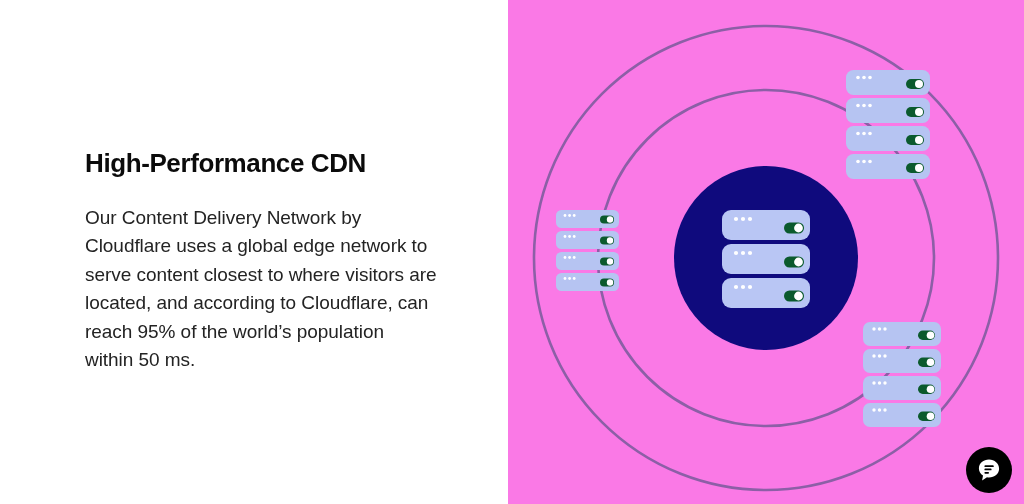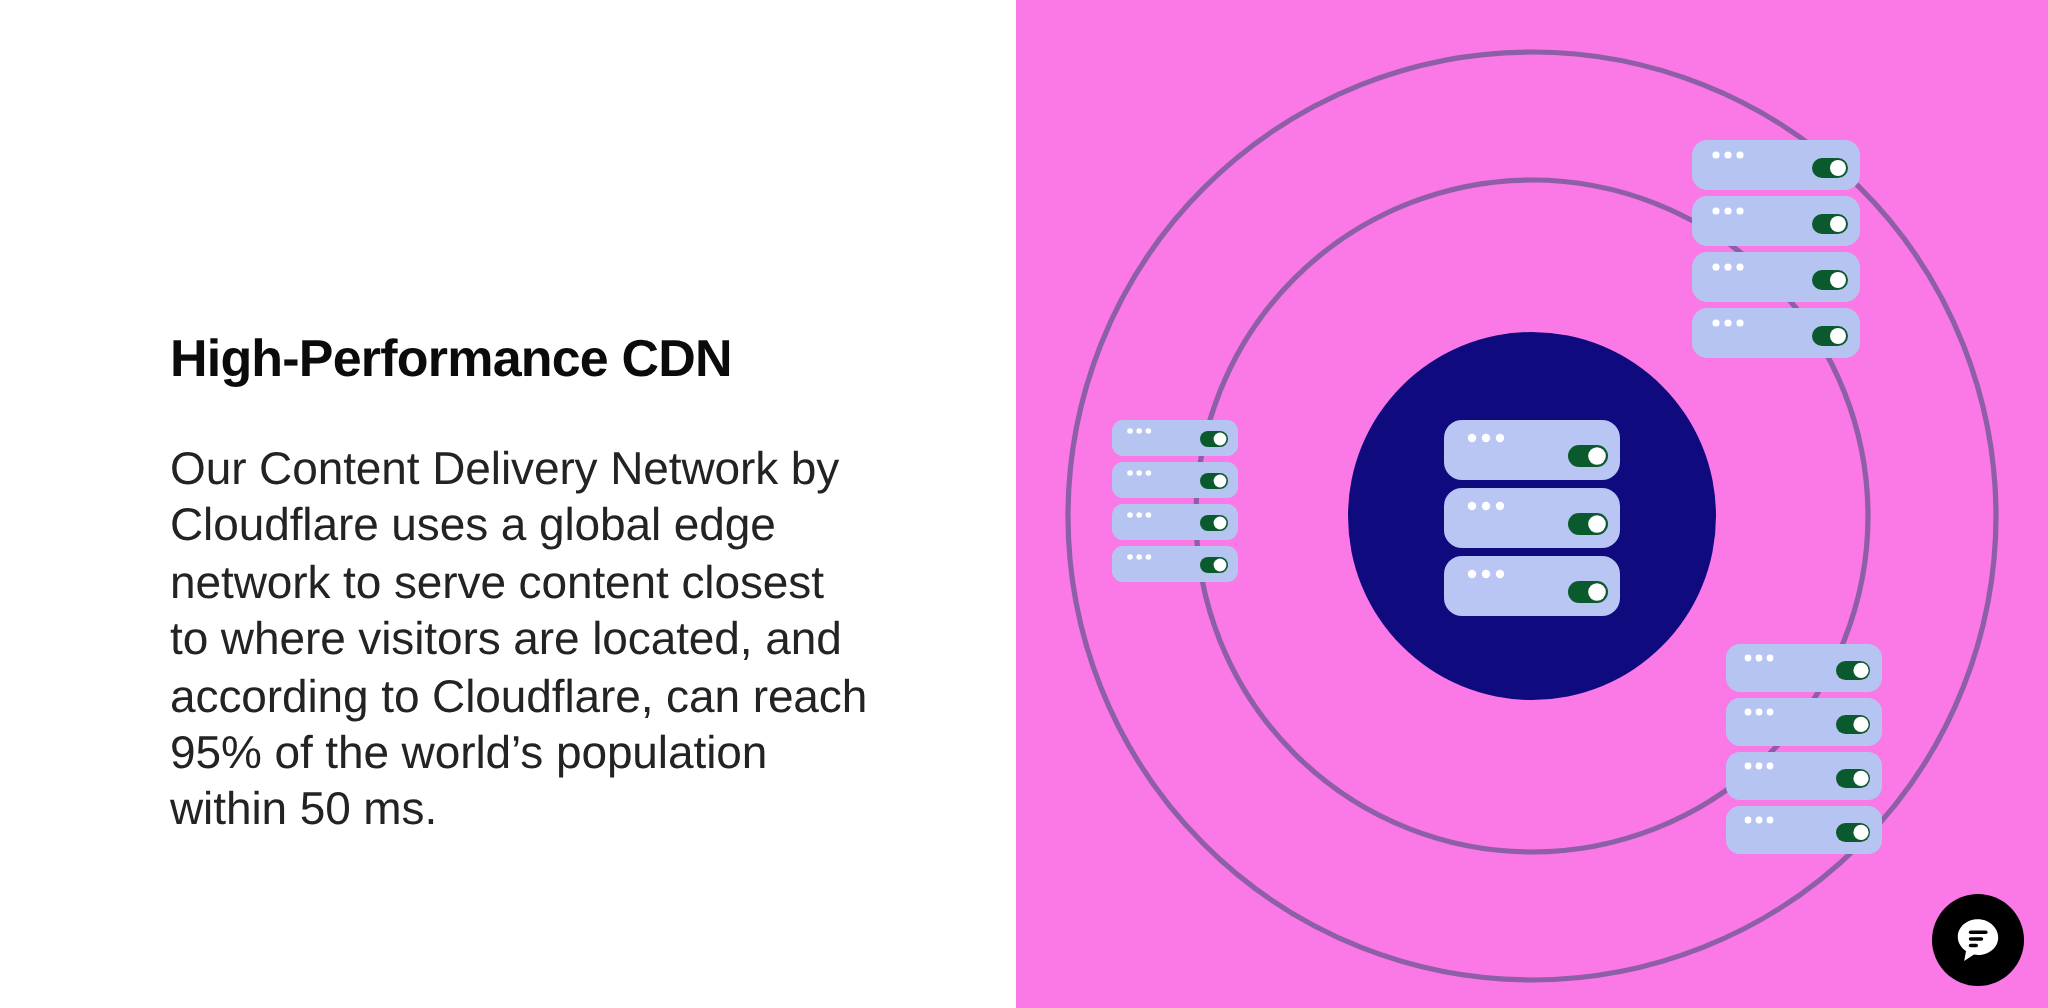--- a/index.html
+++ b/index.html
@@ -31,33 +31,33 @@
     flex: 0 0 508px;
     box-sizing: border-box;
   }
   .text-block {
     position: absolute;
     left: 85px;
     top: 148px;
     width: 352px;
   }
   .headline {
-    margin: 16px 0 26px 0;
+    margin: 0 0 26px 0;
     font-family: "Liberation Sans", sans-serif;
     font-size: 26px;
     line-height: 30px;
     font-weight: bold;
     letter-spacing: -0.4px;
     color: #0b0b0b;
     white-space: nowrap;
   }
   .body-copy {
     margin: 0;
     font-family: "Liberation Sans", sans-serif;
-    font-size: 23px;
+    font-size: 19px;
     line-height: 28.4px;
     font-weight: normal;
     letter-spacing: -0.05px;
     color: #232323;
   }
 
   
   .right-panel {
     position: relative;
     width: 516px;

